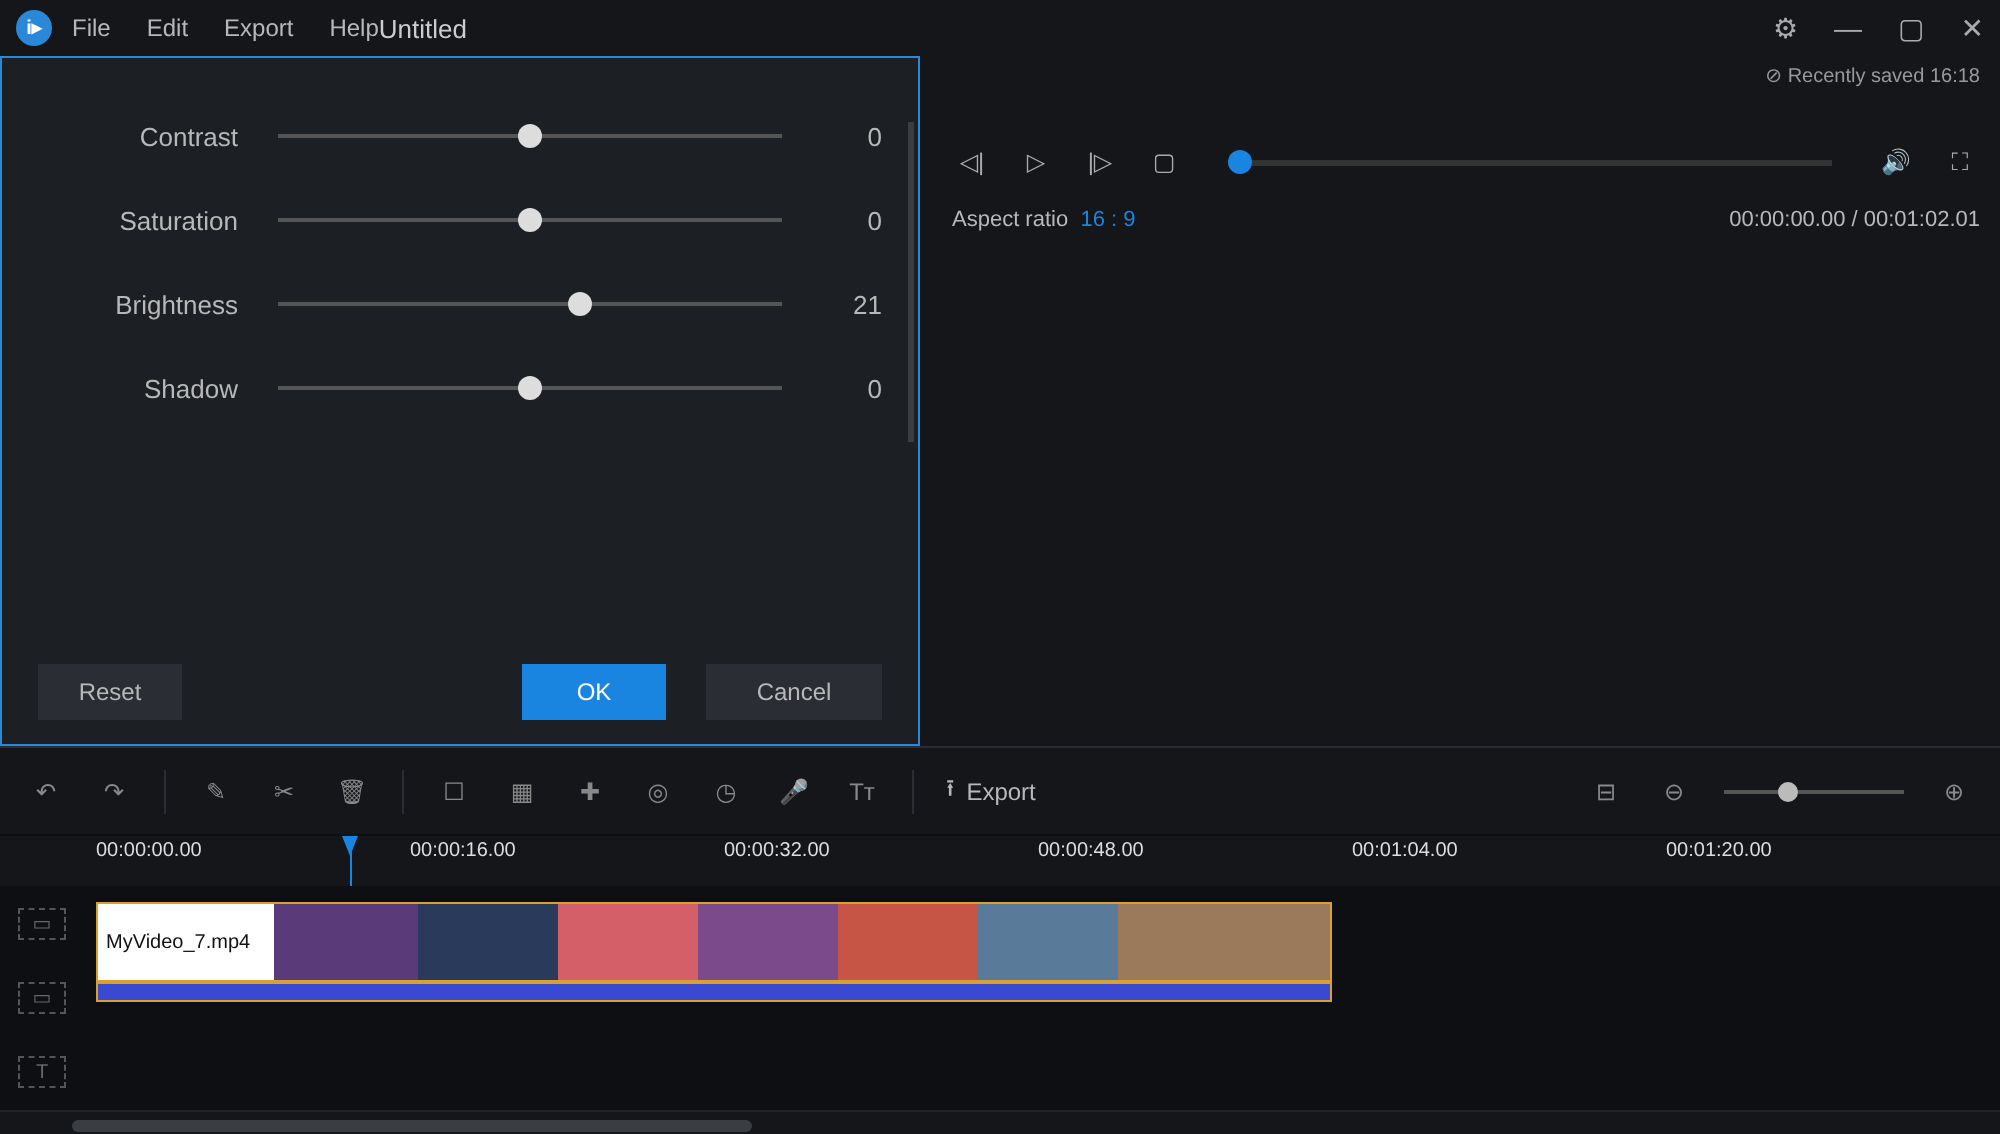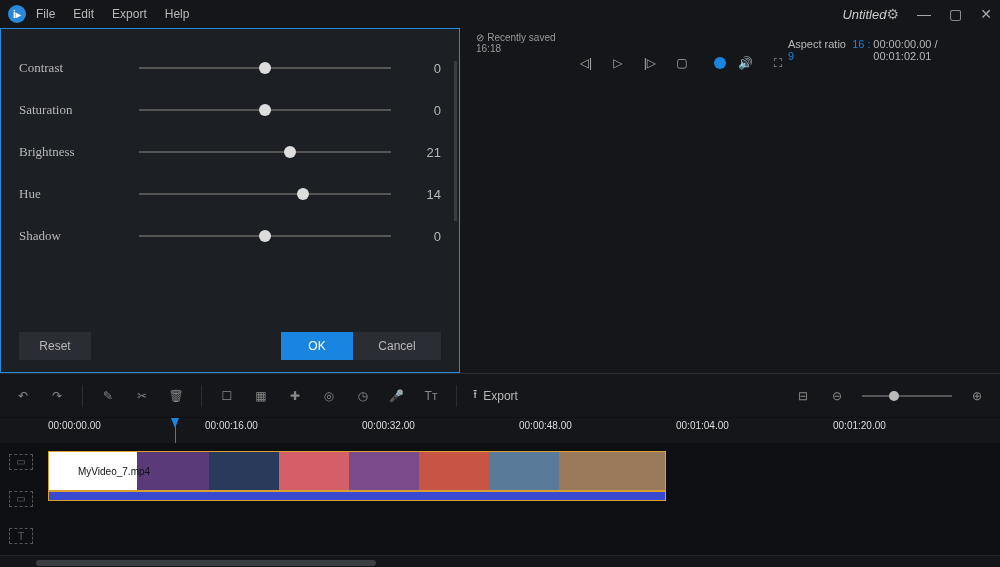--- a/index.html
+++ b/index.html
@@ -1,39 +1,39 @@
 <!DOCTYPE html>
 <html><head>
 <meta charset="utf-8">
 <style>
 * { margin: 0; padding: 0; box-sizing: border-box; font-family: -apple-system, "Segoe UI", sans-serif; }
 body { width: 1000px; height: 567px; background: #14161a; color: #b8b8b8; font-size: 12px; overflow: hidden; }
 .titlebar { height: 28px; background: #14161a; display: flex; align-items: center; padding: 0 8px; }
 .app-icon { width: 18px; height: 18px; background: #2a88d8; border-radius: 50%; margin-right: 10px; display: flex; align-items: center; justify-content: center; font-size: 10px; color: white; font-weight: bold; }
 .menu { display: flex; gap: 18px; font-size: 12px; }
 .menu-item { cursor: pointer; }
-.title-center { flex: 1; text-align: right; color: #ccc; font-size: 13px; font-style: italic; }
+.title-center { flex: 1; text-align: left; color: #ccc; font-size: 13px; }
 .win-controls { display: flex; gap: 18px; font-size: 14px; color: #aaa; }
 .win-controls span { cursor: pointer; }
 .main-row { display: flex; height: 345px; }
 .adjust-panel { width: 460px; border: 1px solid #2a88d8; padding: 18px 18px 12px 18px; background: #1c1f24; display: flex; flex-direction: column; position: relative; }
 .adjust-row { display: flex; align-items: center; height: 42px; }
-.adjust-label { width: 120px; padding-right: 20px; font-size: 13px; font-family: Liberation Serif, serif; }
+.adjust-label { width: 120px; text-align: right; padding-right: 20px; font-size: 13px; }
 .slider-wrap { flex: 1; height: 16px; position: relative; }
 .slider-track { position: absolute; top: 7px; left: 0; right: 0; height: 2px; background: #555; }
 .slider-thumb { position: absolute; top: 2px; width: 12px; height: 12px; background: #ddd; border-radius: 50%; transform: translateX(-50%); }
 .adjust-val { width: 50px; text-align: right; font-size: 13px; }
-.panel-buttons { margin-top: auto; display: flex; align-items: center; }
+.panel-buttons { margin-top: auto; display: flex; align-items: center; gap: 20px; }
 .btn { height: 28px; display: flex; align-items: center; justify-content: center; font-size: 12px; cursor: pointer; }
 .btn-reset { width: 72px; background: #2a2d33; }
 .btn-ok { width: 72px; background: #1a85e0; color: #fff; }
 .btn-cancel { width: 88px; background: #2a2d33; }
 .spacer-flex { flex: 1; }
 .panel-scroll { position: absolute; right: 2px; top: 32px; width: 3px; height: 160px; background: #3a3d42; }
-.preview-col { flex: 1; display: flex; padding: 4px 10px 4px 16px; }
+.preview-col { flex: 1; display: flex; flex-direction: column; padding: 4px 10px 4px 16px; }
 .status-row { height: 18px; display: flex; justify-content: flex-end; font-size: 10px; color: #999; }
 .preview-canvas { width: 468px; height: 232px; background: #5b3a7a; display: grid; grid-template-columns: repeat(4,1fr); grid-template-rows: repeat(3,1fr); gap: 2px; margin-top: 6px; position: relative; overflow: hidden; }
 .pcell { background: linear-gradient(135deg,#a969c4,#d45f68); display: flex; align-items: center; justify-content: center; font-size: 7px; color: #fff; text-align: center; }
 .pcell.people { background: linear-gradient(135deg,#c49a75,#7a6a5a); }
 .pcell.orange { background: linear-gradient(135deg,#d97a4a,#c75545); }
 .pcell.water { background: linear-gradient(135deg,#8bbbd8,#6aa0b8); }
 .transport-row { height: 34px; display: flex; align-items: center; gap: 12px; margin-top: 14px; }
 .tbtn { width: 20px; height: 20px; display: flex; align-items: center; justify-content: center; cursor: pointer; color: #aaa; }
 .progress { flex: 1; height: 3px; background: #333; position: relative; margin: 0 10px; }
 .progress-dot { position: absolute; left: 0; top: -5px; width: 12px; height: 12px; background: #1a85e0; border-radius: 50%; }
@@ -46,21 +46,21 @@
 .export-btn { display: flex; align-items: center; gap: 6px; cursor: pointer; font-size: 12px; }
 .zoom-slider { width: 90px; height: 2px; background: #555; position: relative; }
 .zoom-thumb { position: absolute; left: 30%; top: -4px; width: 10px; height: 10px; background: #bbb; border-radius: 50%; }
 .ruler { height: 26px; display: flex; position: relative; padding-left: 32px; border-top: 1px solid #0e0f12; background: #14161a; }
 .ruler-tick { position: absolute; top: 2px; font-size: 10px; color: #ddd; }
 .playhead { position: absolute; top: 0; width: 1px; height: 130px; background: #1a85e0; }
 .playhead::before { content: ""; position: absolute; top: 0; left: -4px; width: 8px; height: 10px; background: #1a85e0; clip-path: polygon(0 0,100% 0,50% 100%); }
 .tracks { position: relative; height: 112px; background: #0e0f12; padding-left: 48px; }
 .track-handles { position: absolute; left: 0; top: 0; width: 42px; height: 100%; display: flex; flex-direction: column; justify-content: space-around; align-items: center; }
 .thandle { width: 24px; height: 16px; border: 1px dashed #555; display:flex; align-items:center; justify-content:center; font-size:10px; color:#666;}
-.video-track { position: absolute; top: 8px; left: 48px; height: 40px; width: 618px; border: 1px solid #d8a030; background: linear-gradient(90deg,#fff 0 88px,#5b3a7a 88px 160px,#2a3a5a 160px 230px,#d45f68 230px 300px,#7a4a8a 300px 370px,#c75545 370px 440px,#5a7a9a 440px 510px,#9a7a5a 510px 618px); display:flex; align-items:center;padding-left:25px; }
+.video-track { position: absolute; top: 8px; left: 48px; height: 40px; width: 618px; border: 1px solid #d8a030; background: linear-gradient(90deg,#fff 0 88px,#5b3a7a 88px 160px,#2a3a5a 160px 230px,#d45f68 230px 300px,#7a4a8a 300px 370px,#c75545 370px 440px,#5a7a9a 440px 510px,#9a7a5a 510px 618px); display:flex; align-items:center; }
 .clip-label { font-size: 10px; color: #111; padding-left: 4px; }
 .audio-strip { position:absolute; top:48px; left:48px; height:10px; width:618px; background:#3a4ad0; border:1px solid #d8a030; }
 .bottom-scroll { height: 16px; background: #14161a; border-top: 1px solid #222; position: relative; }
 .bottom-thumb { position: absolute; left: 36px; top: 4px; height: 6px; width: 340px; background: #3a3d42; border-radius: 3px; }
 </style>
 </head>
 <body>
 
 <div class="titlebar">
   <div class="app-icon">i▸</div>
@@ -98,28 +98,20 @@
         </div>
       <div class="adjust-val">0</div>
     </div>
     <div class="adjust-row">
       <div class="adjust-label">Brightness</div>
       <div class="slider-wrap">
           <div class="slider-track"></div>
           <div class="slider-thumb" style="left:60%"></div>
         </div>
       <div class="adjust-val">21</div>
-    </div>
-    <div class="adjust-row">
-      <div class="adjust-label">Hue</div>
-      <div class="slider-wrap">
-          <div class="slider-track"></div>
-          <div class="slider-thumb" style="left:65%"></div>
-        </div>
-      <div class="adjust-val">14</div>
     </div>
     <div class="adjust-row">
       <div class="adjust-label">Shadow</div>
       <div class="slider-wrap">
           <div class="slider-track"></div>
           <div class="slider-thumb" style="left:50%"></div>
         </div>
       <div class="adjust-val">0</div>
     </div>
     <div class="panel-buttons">

